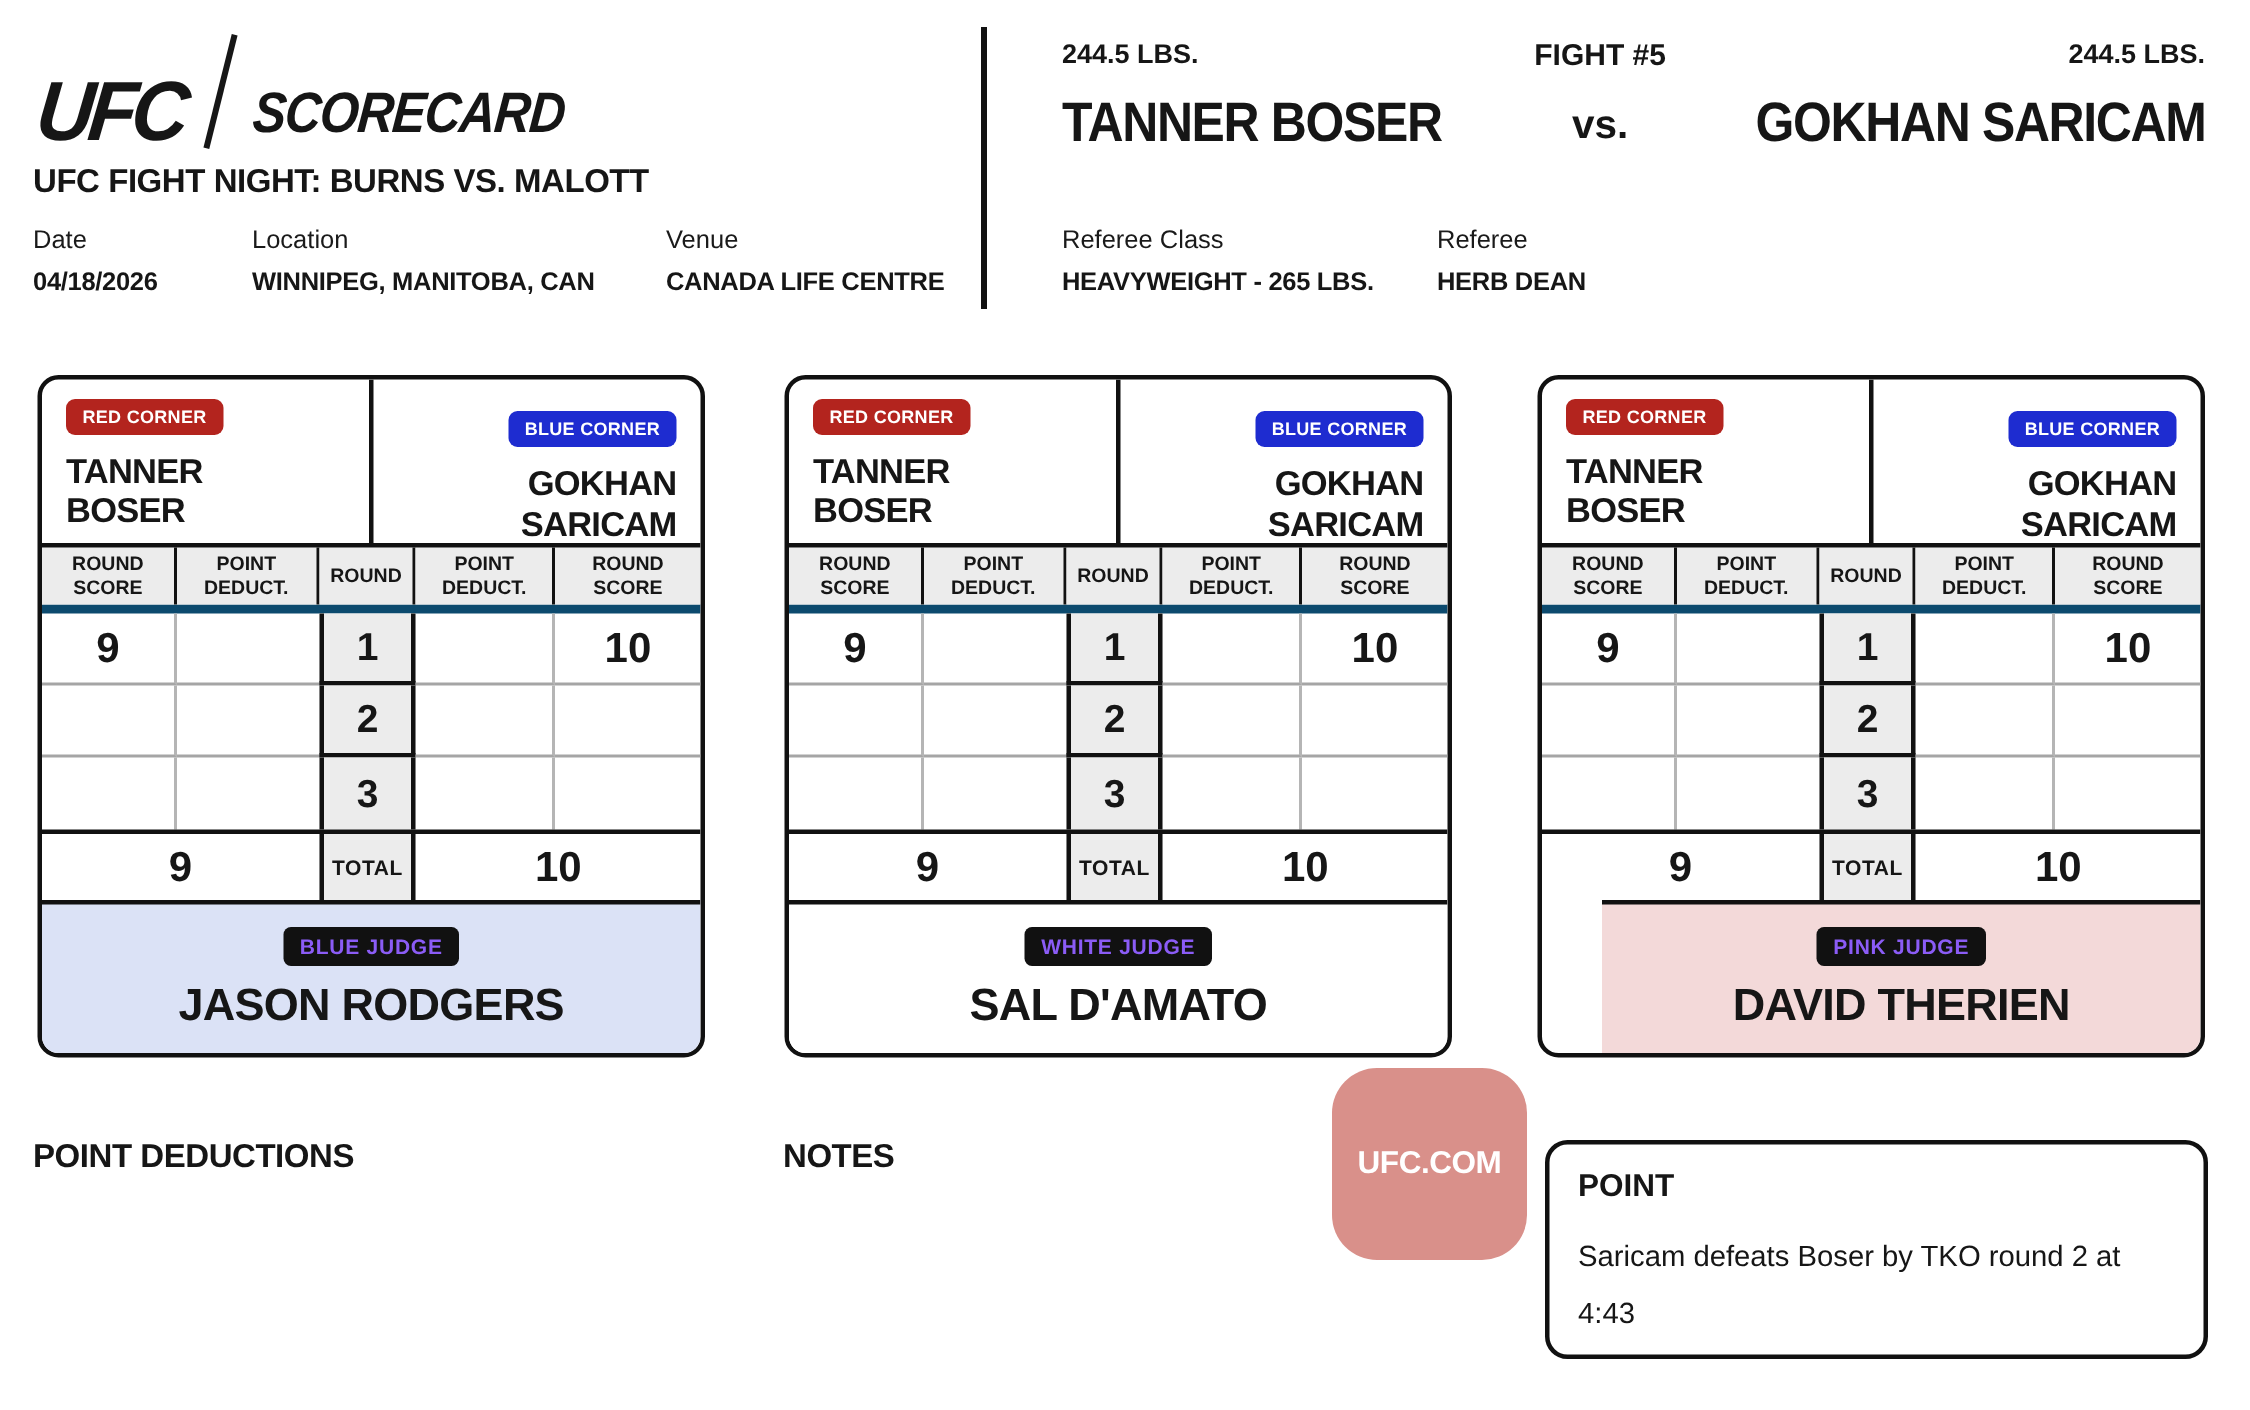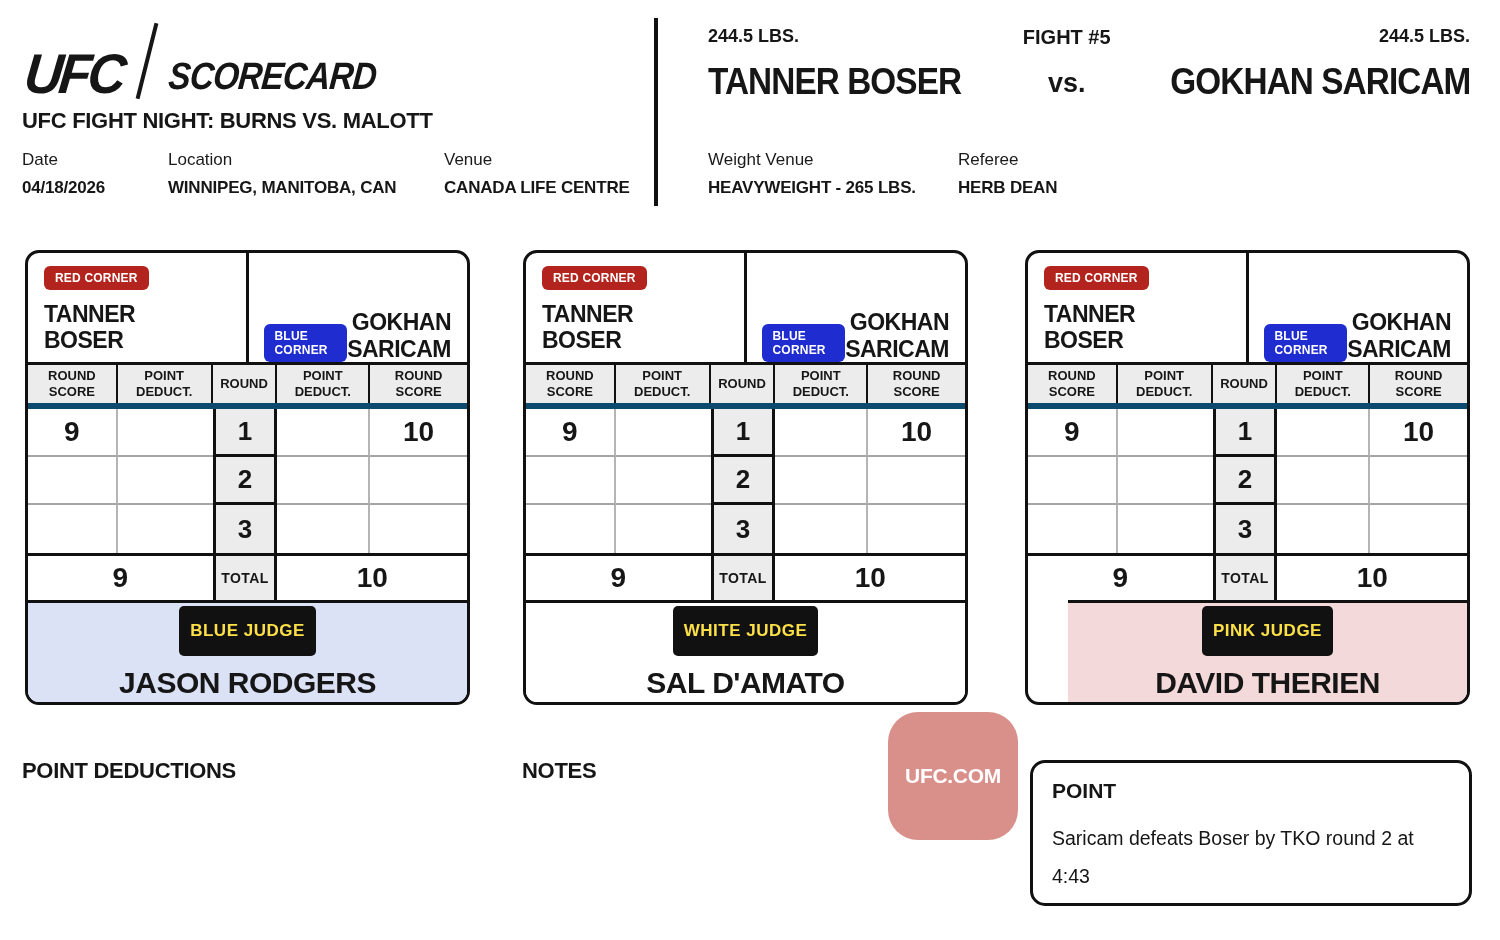--- a/index.html
+++ b/index.html
@@ -38,21 +38,21 @@
   
   .card { position:absolute; top:250px; width:445px; height:455px; background:#fff;
           border:3px solid #111; border-radius:14px; overflow:hidden;
           display:flex; flex-direction:column; }
   .card-0 { left:25px; } .card-1 { left:523px; } .card-2 { left:1025px; }
 
   .chead { height:112px; position:relative; border-bottom:3px solid #111; flex:none; }
   .cmid  { position:absolute; left:50%; top:0; bottom:0; width:3px; margin-left:-1.5px; background:#111; }
   .chalf { position:absolute; top:0; bottom:0; width:50%; padding:13px 16px 0 16px; }
   .chalf.l { left:0; }
-  .chalf.r { right:0; display:flex; align-items:flex-end;justify-content:flex-end; }
+  .chalf.r { right:0; display:flex; flex-direction:column; align-items:flex-end;justify-content:flex-end; }
   .cbadge { display:inline-block; color:#fff; font-weight:bold; font-size:12px;
             padding:5px 11px; border-radius:6px; letter-spacing:.2px; }
   .cname { margin-top:11px; font-weight:bold; font-size:23px; line-height:1.15; letter-spacing:-.5px; }
   .chalf.r .cname { text-align:right; }
 
   .grid5 { display:grid; grid-template-columns:90fr 95fr 65fr 93fr 97fr; flex:none; }
   .thead { height:44px; border-bottom:6px solid #0c4a6e; }
   .th { background:#ececec; display:flex; align-items:center; justify-content:center;
         text-align:center; font-weight:bold; font-size:13px; line-height:1.25;
         border-right:2.5px solid #111; }
@@ -70,22 +70,22 @@
   .total { height:47px; border-top:3px solid #111; }
   .tmerge { display:flex; align-items:center; justify-content:center;
             font-weight:bold; font-size:28px; }
   .tm-l { grid-column:1/3; } .tm-r { grid-column:4/6; }
   .tc { background:#ececec; border-left:3px solid #111; border-right:3px solid #111;
         display:flex; align-items:center; justify-content:center;
         font-weight:bold; font-size:14px; letter-spacing:.4px; }
 
   .cfoot { flex:1; border-top:3px solid #111; display:flex; flex-direction:column;
            align-items:center; justify-content:center; gap:10px; }
-  .jbadge { background:#111; color:#fde047; font-weight:bold; font-size:17px;
-            padding:15px 11px; border-radius:5px; letter-spacing:.5px; }
+  .jbadge { background:#111; color:#8b5cf6; font-weight:bold; font-size:14px;
+            padding:5px 11px; border-radius:5px; letter-spacing:.5px; }
   .jname { font-weight:bold; font-size:30px; letter-spacing:-.5px; }
 
   
   .bottom-label { font-size:22px; font-weight:bold; letter-spacing:-.3px; }
   .pd-label { left:22px; top:758px; }
   .notes-label { left:522px; top:758px; }
   .ufccom { left:888px; top:712px; width:130px; height:128px; border-radius:30px;
             display:flex; align-items:center; justify-content:center;
             color:#fff; font-weight:bold; font-size:21px; letter-spacing:-.3px; }
   .result { left:1030px; top:760px; width:442px; height:146px;
@@ -122,21 +122,21 @@
 <div class="abs bout">
   <div class="bw">244.5 LBS.</div>
   <div class="bf">FIGHT #5</div>
   <div class="bw r-al">244.5 LBS.</div>
   <div class="bn l">TANNER BOSER</div>
   <div class="bvs">vs.</div>
   <div class="bn r">GOKHAN SARICAM</div>
 </div>
 
 <div class="abs" style="left:708px; top:150px;">
-  <div class="meta-label">Weight Venue</div>
+  <div class="meta-label">Referee Class</div>
   <div class="meta-value">HEAVYWEIGHT - 265 LBS.</div>
 </div>
 <div class="abs" style="left:958px; top:150px;">
   <div class="meta-label">Referee</div>
   <div class="meta-value">HERB DEAN</div>
 </div>
 
 <div class="card card-0">
   <div class="chead">
     <div class="chalf l">

